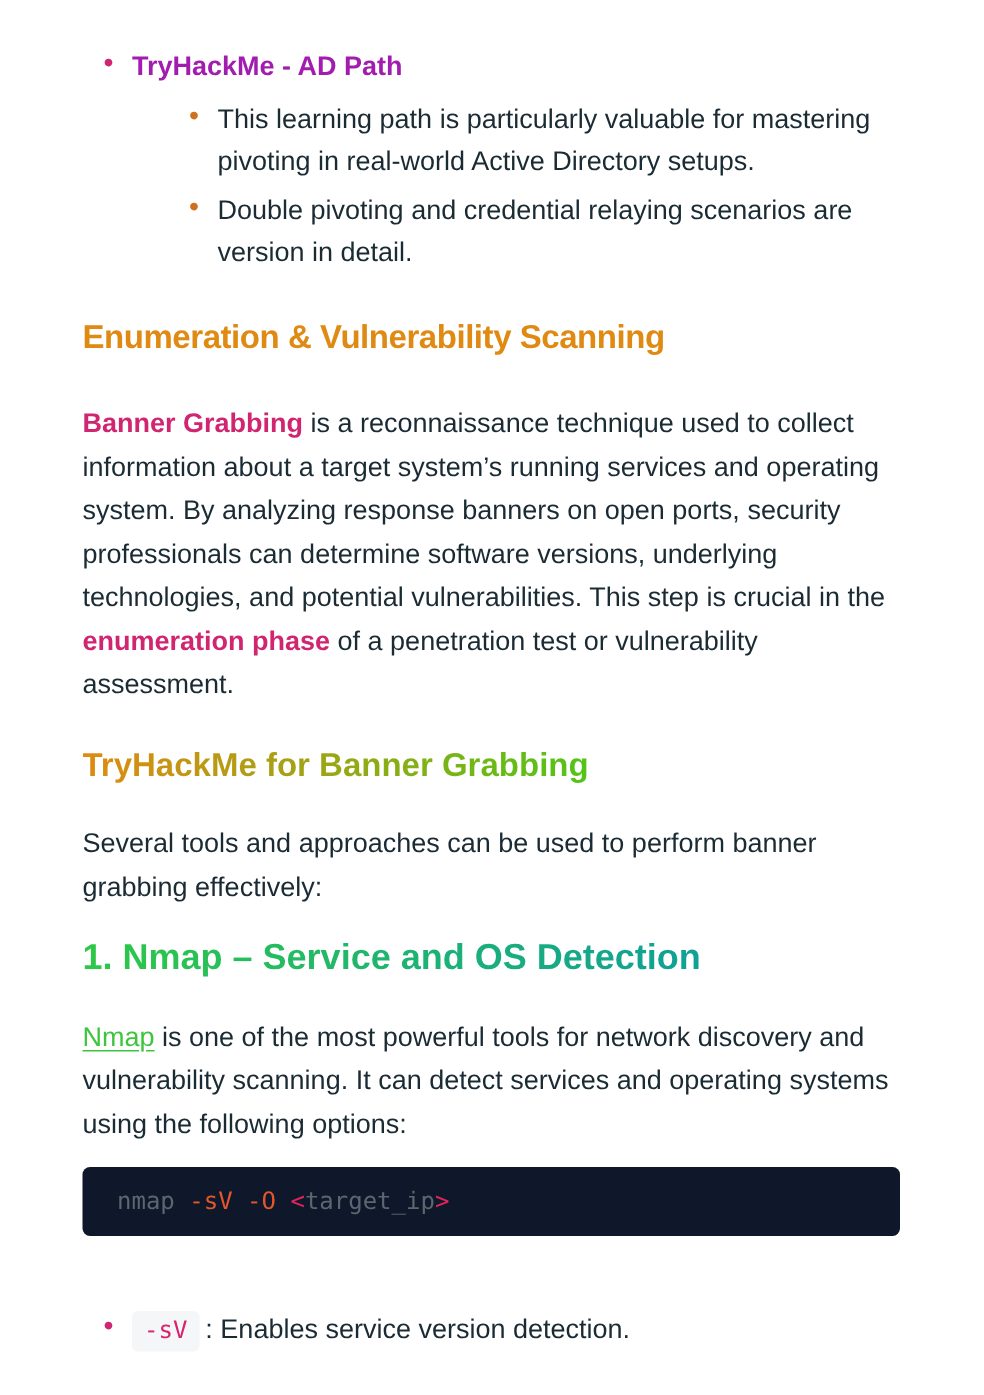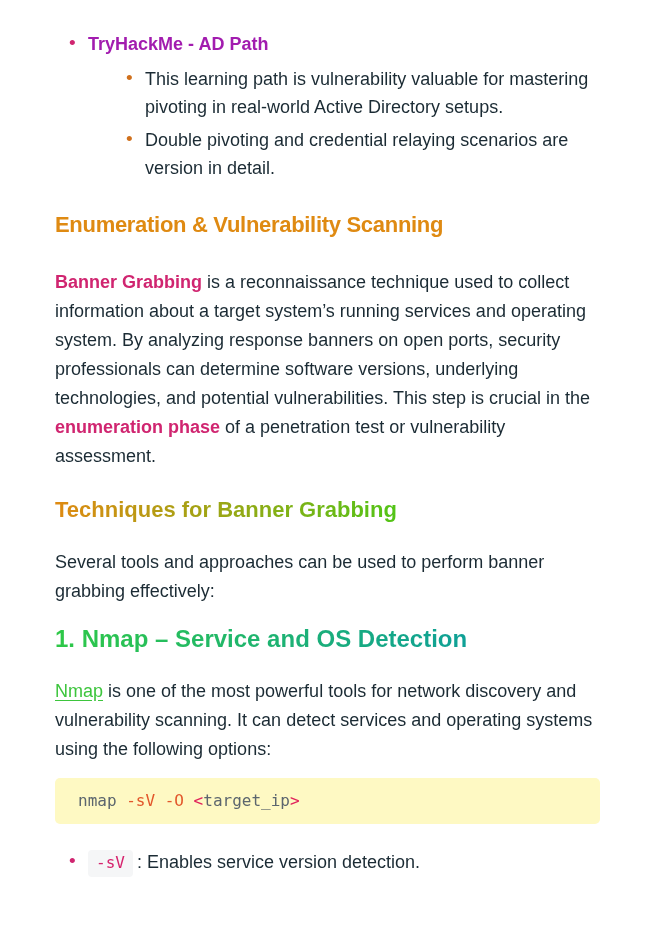--- a/index.html
+++ b/index.html
@@ -82,63 +82,63 @@
   a.link-green {
     color:#3dc53d;
     text-decoration:underline;
     text-underline-offset:3px;
   }
 
   
   .code-block {
     margin-top:14px;
     width:545px;
-    background:#fef9c3;
+    background:#0f172a;
     border-radius:5px;
     padding:12px 16px 13px 23px;
     font-family:"DejaVu Sans Mono", monospace;
     font-size:16px;
     line-height:21px;
     white-space:pre;
   }
   .tk-plain { color:#5c666e; }
   .tk-flag  { color:#e2572b; }
   .tk-punct { color:#e1245c; }
 
-  .flag-list { margin-top:24px; }
+  .flag-list { margin-top:48px; }
   .inline-code {
     font-family:"DejaVu Sans Mono", monospace;
     font-size:16px;
     color:#d6246e;
     background:#f5f6f7;
     border-radius:4px;
     padding:3px 8px 5px 8px;
     margin-right:4px;
   }
 </style>
 </head>
 <body>
 
 <div class="content">
 
   <ul class="top-list">
     <li>
       <span class="resource-title">TryHackMe - AD Path</span>
       <ul class="sub-list">
-        <li>This learning path is vulnerability valuable for mastering pivoting in real-world Active Directory setups.</li>
+        <li>This learning path is particularly valuable for mastering pivoting in real-world Active Directory setups.</li>
         <li>Double pivoting and credential relaying scenarios are version in detail.</li>
       </ul>
     </li>
   </ul>
 
   <h1>Enumeration &amp; Vulnerability Scanning</h1>
 
   <p class="tight"><span class="strong-pink">Banner Grabbing</span><span> is a reconnaissance technique used to collect information about a target system’s running services and operating system. By analyzing response banners on open ports, security professionals can determine software versions, underlying technologies, and potential vulnerabilities. This step is crucial in the </span><span class="strong-pink">enumeration phase</span><span> of a penetration test or vulnerability assessment.</span></p>
 
-  <h2 class="gradient">Techniques for Banner Grabbing</h2>
+  <h2 class="gradient">TryHackMe for Banner Grabbing</h2>
 
   <p>Several tools and approaches can be used to perform banner grabbing effectively:</p>
 
   <h3 class="gradient">1. Nmap – Service and OS Detection</h3>
 
   <p><a class="link-green" href="#">Nmap</a><span> is one of the most powerful tools for network discovery and vulnerability scanning. It can detect services and operating systems using the following options:</span></p>
 
   <div class="code-block"><span class="tk-plain">nmap </span><span class="tk-flag">-sV </span><span class="tk-flag">-O </span><span class="tk-punct">&lt;</span><span class="tk-plain">target_ip</span><span class="tk-punct">&gt;</span></div>
 
   <ul class="flag-list">

